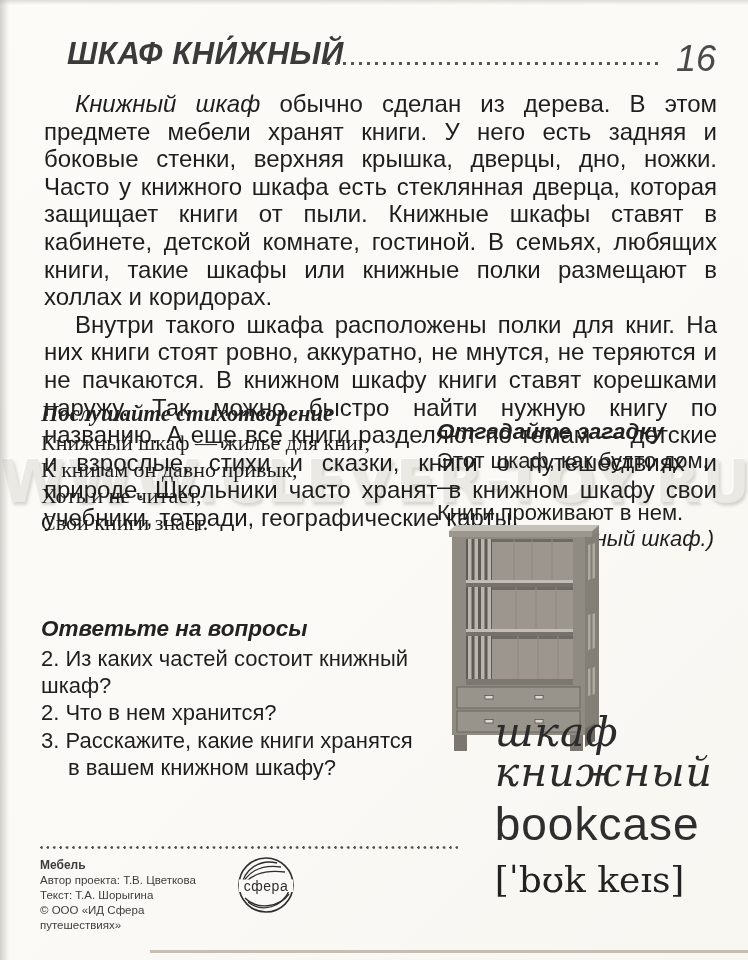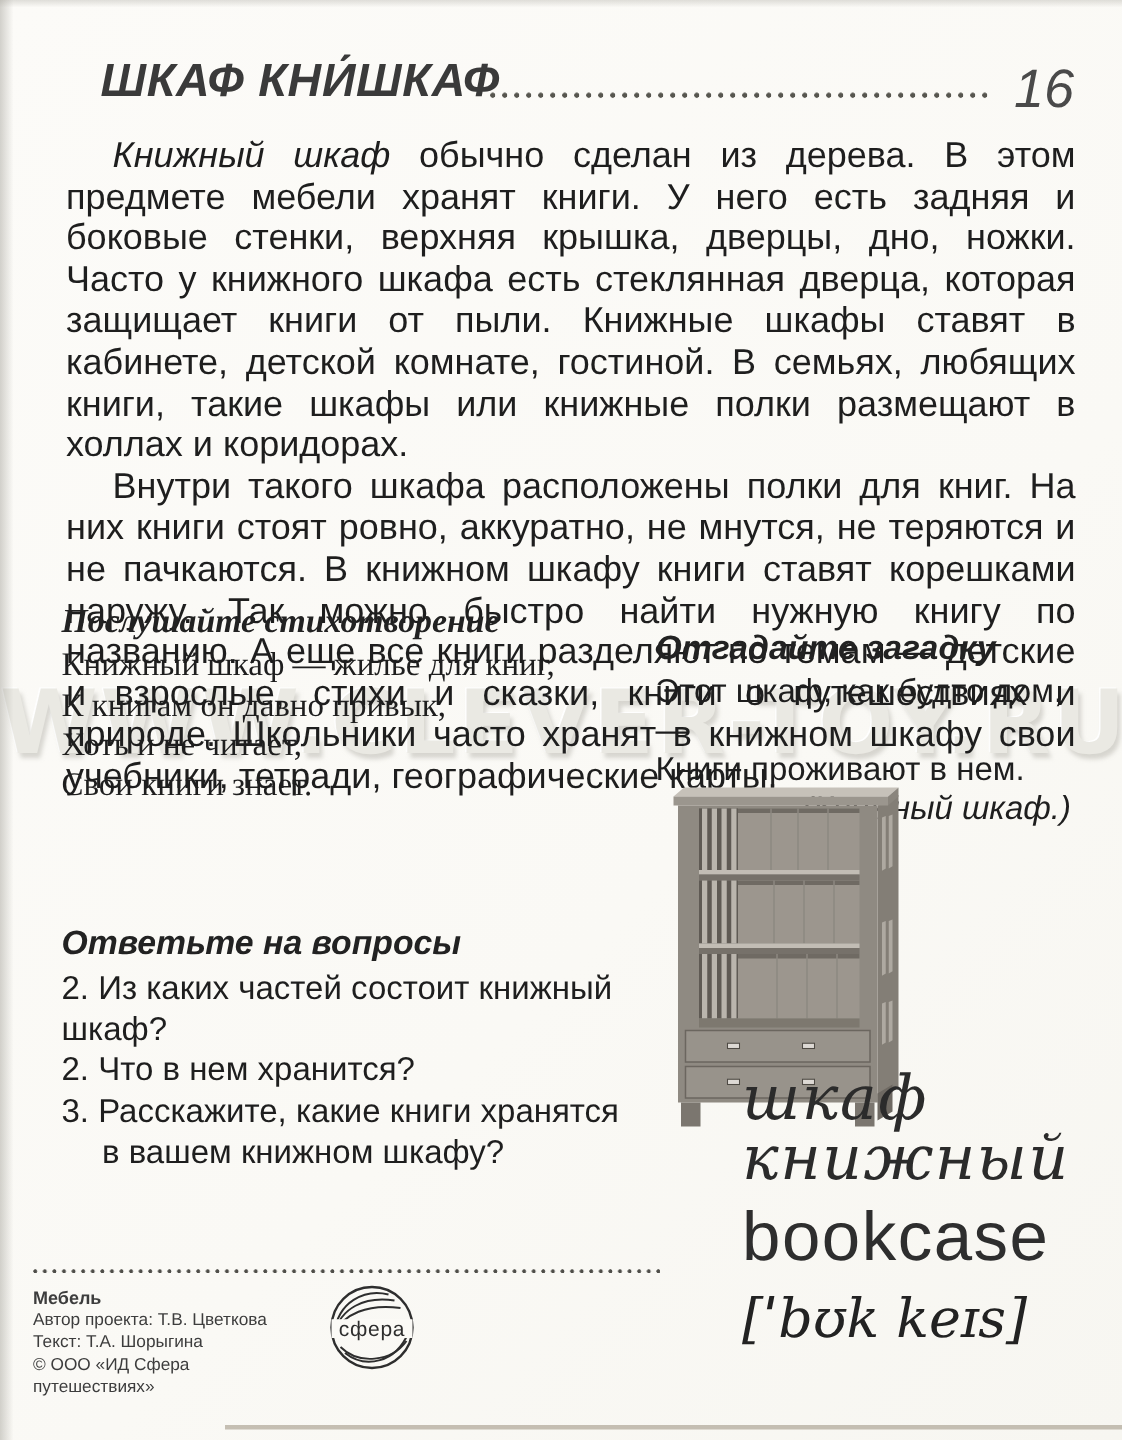--- a/index.html
+++ b/index.html
@@ -48,43 +48,43 @@
   .q-line { font-size:22px; line-height:27.2px; }
   .q-cont { padding-left:27px; }
 
   .bookcase { position:absolute; left:444px; top:519px; z-index:1; }
 
   .vocab { position:absolute; right:35px; top:712px; text-align:left; z-index:2; color:#2b2b2b; }
   .vocab-cursive { font-family:"DejaVu Serif", serif; font-style:italic; font-size:41px;
     line-height:40px; letter-spacing:1px; }
   .vocab-english { font-size:46px; line-height:48px; margin-top:8px; letter-spacing:1px; color:#2e2e2e; }
   .vocab-transcription { font-family:"DejaVu Serif", serif; font-size:36px; line-height:40px;
-    margin-top:12px; color:#222;font-style:italic; }
-
-  .footer { position:absolute; left:22px; top:846px; width:673px; z-index:1; }
+    margin-top:12px; color:#222; }
+
+  .footer { position:absolute; left:40px; top:846px; width:673px; z-index:1; }
   .footer-rule { width:418px; height:4px;
     background-image:radial-gradient(circle at 1.5px 1.5px, #4f4e49 1.1px, transparent 1.5px);
     background-size:6.4px 4px; background-repeat:repeat-x; }
   .footer-cols { display:flex; margin-top:8px; color:#3d3d3d; }
   .footer-col1 { width:175px; font-size:11.5px; line-height:15px; }
   .footer-col2 { width:178px; font-size:11.5px; line-height:15px; }
   .footer-series { font-weight:bold; font-size:12px; }
   .footer-logo-wrap { margin-left:22px; margin-top:-2px; }
 </style>
 </head>
 <body>
 
 <div class="page">
   <div class="edge-left"></div>
   <div class="edge-top"></div>
   <div class="scan-line-bottom"></div>
 
   <div class="watermark">WWW.CLEVER-TOY.RU</div>
 
-  <h1 class="title">ШКАФ КНИ́ШКАФ</h1>
+  <h1 class="title">ШКАФ КНИ́ЖНЫЙ</h1>
   <div class="leader-dots"></div>
   <div class="page-number">16</div>
 
   <div class="article">
     <p class="para"><span class="lead-italic">Книжный шкаф</span><span> обычно сделан из дерева. В этом предмете мебели хранят книги. У него есть задняя и боковые стенки, верхняя крышка, дверцы, дно, ножки. Часто у книжного шкафа есть стеклянная дверца, которая защищает книги от пыли. Книжные шкафы ставят в кабинете, детской комнате, гостиной. В семьях, любящих книги, такие шкафы или книжные полки размещают в холлах и коридорах.</span></p>
     <p class="para">Внутри такого шкафа расположены полки для книг. На них книги стоят ровно, аккуратно, не мнутся, не теряются и не пачкаются. В книжном шкафу книги ставят корешками наружу. Так можно быстро найти нужную книгу по названию. А еще все книги разделяют по темам — детские и взрослые, стихи и сказки, книги о путешествиях и природе. Школьники часто хранят в книжном шкафу свои учебники, тетради, географические карты.</p>
   </div>
 
   <section class="poem">
     <h2 class="section-heading">Послушайте стихотворение</h2>

